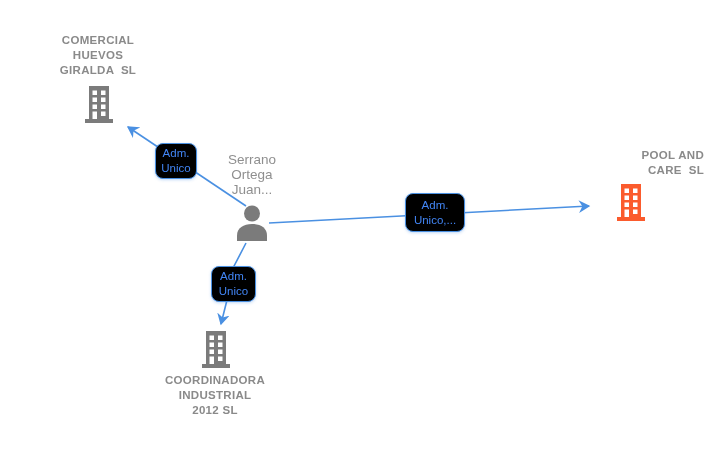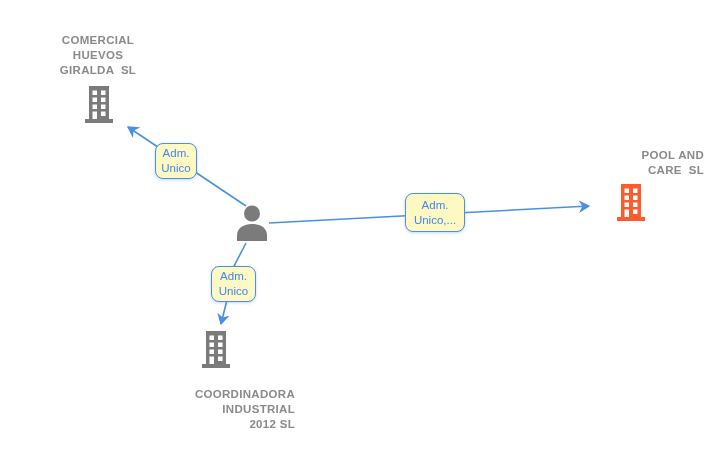--- a/index.html
+++ b/index.html
@@ -30,21 +30,21 @@
     line-height: 15px;
     text-align: center;
     white-space: pre-wrap;
     cursor: pointer;
   }
   .rel-label {
     position: absolute;
     box-sizing: border-box;
     border: 1.5px solid #4a90e2;
     border-radius: 8px;
-    background: #fef9c3;
+    background: #000000;
     color: #4285f4;
     font-size: 11.5px;
     line-height: 15px;
     text-align: center;
     white-space: pre-wrap;
     display: flex;
     align-items: center;
     justify-content: center;
     box-shadow: 0 1px 3px rgba(74,144,226,0.35);
     cursor: pointer;
@@ -97,20 +97,23 @@
       <rect x="8.5" y="25.5" width="4.5" height="7.5" fill="#ffffff"></rect>
       <rect x="17" y="25.5" width="4.5" height="4.5" fill="#ffffff"></rect>
     </svg>
   </div>
 
   <div class="rel-label" style="left:155px; top:143px; width:42px; height:36px;">
     <span>Adm.
 Unico</span>
   </div>
 
+  <div class="person-label" style="left:192px; top:152px; width:120px;">Serrano
+Ortega
+Juan...</div>
   <div class="icon gray-node" style="left:235px; top:204px;">
     <svg width="34" height="37" viewBox="0 0 34 37" xmlns="http://www.w3.org/2000/svg">
       <circle cx="17" cy="9.5" r="8" fill="currentColor"></circle>
       <path d="M2,37 v-5.5 c0,-7.5 6.5,-11.5 15,-11.5 s15,4 15,11.5 V37 Z" fill="currentColor"></path>
     </svg>
   </div>
 
   <div class="rel-label" style="left:211px; top:266px; width:45px; height:36px;">
     <span>Adm.
 Unico</span>
@@ -123,21 +126,21 @@
       <rect x="8.5" y="4.5" width="4.5" height="4.5" fill="#ffffff"></rect>
       <rect x="17" y="4.5" width="4.5" height="4.5" fill="#ffffff"></rect>
       <rect x="8.5" y="11.5" width="4.5" height="4.5" fill="#ffffff"></rect>
       <rect x="17" y="11.5" width="4.5" height="4.5" fill="#ffffff"></rect>
       <rect x="8.5" y="18.5" width="4.5" height="4.5" fill="#ffffff"></rect>
       <rect x="17" y="18.5" width="4.5" height="4.5" fill="#ffffff"></rect>
       <rect x="8.5" y="25.5" width="4.5" height="7.5" fill="#ffffff"></rect>
       <rect x="17" y="25.5" width="4.5" height="4.5" fill="#ffffff"></rect>
     </svg>
   </div>
-  <div class="company-label" style="left:135px; top:387px; width:160px;text-align:right;">COORDINADORA
+  <div class="company-label" style="left:135px; top:373px; width:160px;">COORDINADORA
 INDUSTRIAL
 2012 SL</div>
 
   <div class="rel-label" style="left:405px; top:193px; width:60px; height:39px;">
     <span>Adm.
 Unico,...</span>
   </div>
 
   <div class="company-label" style="left:554px; top:148px; width:150px;text-align:right;">POOL AND
 CARE  SL</div>

